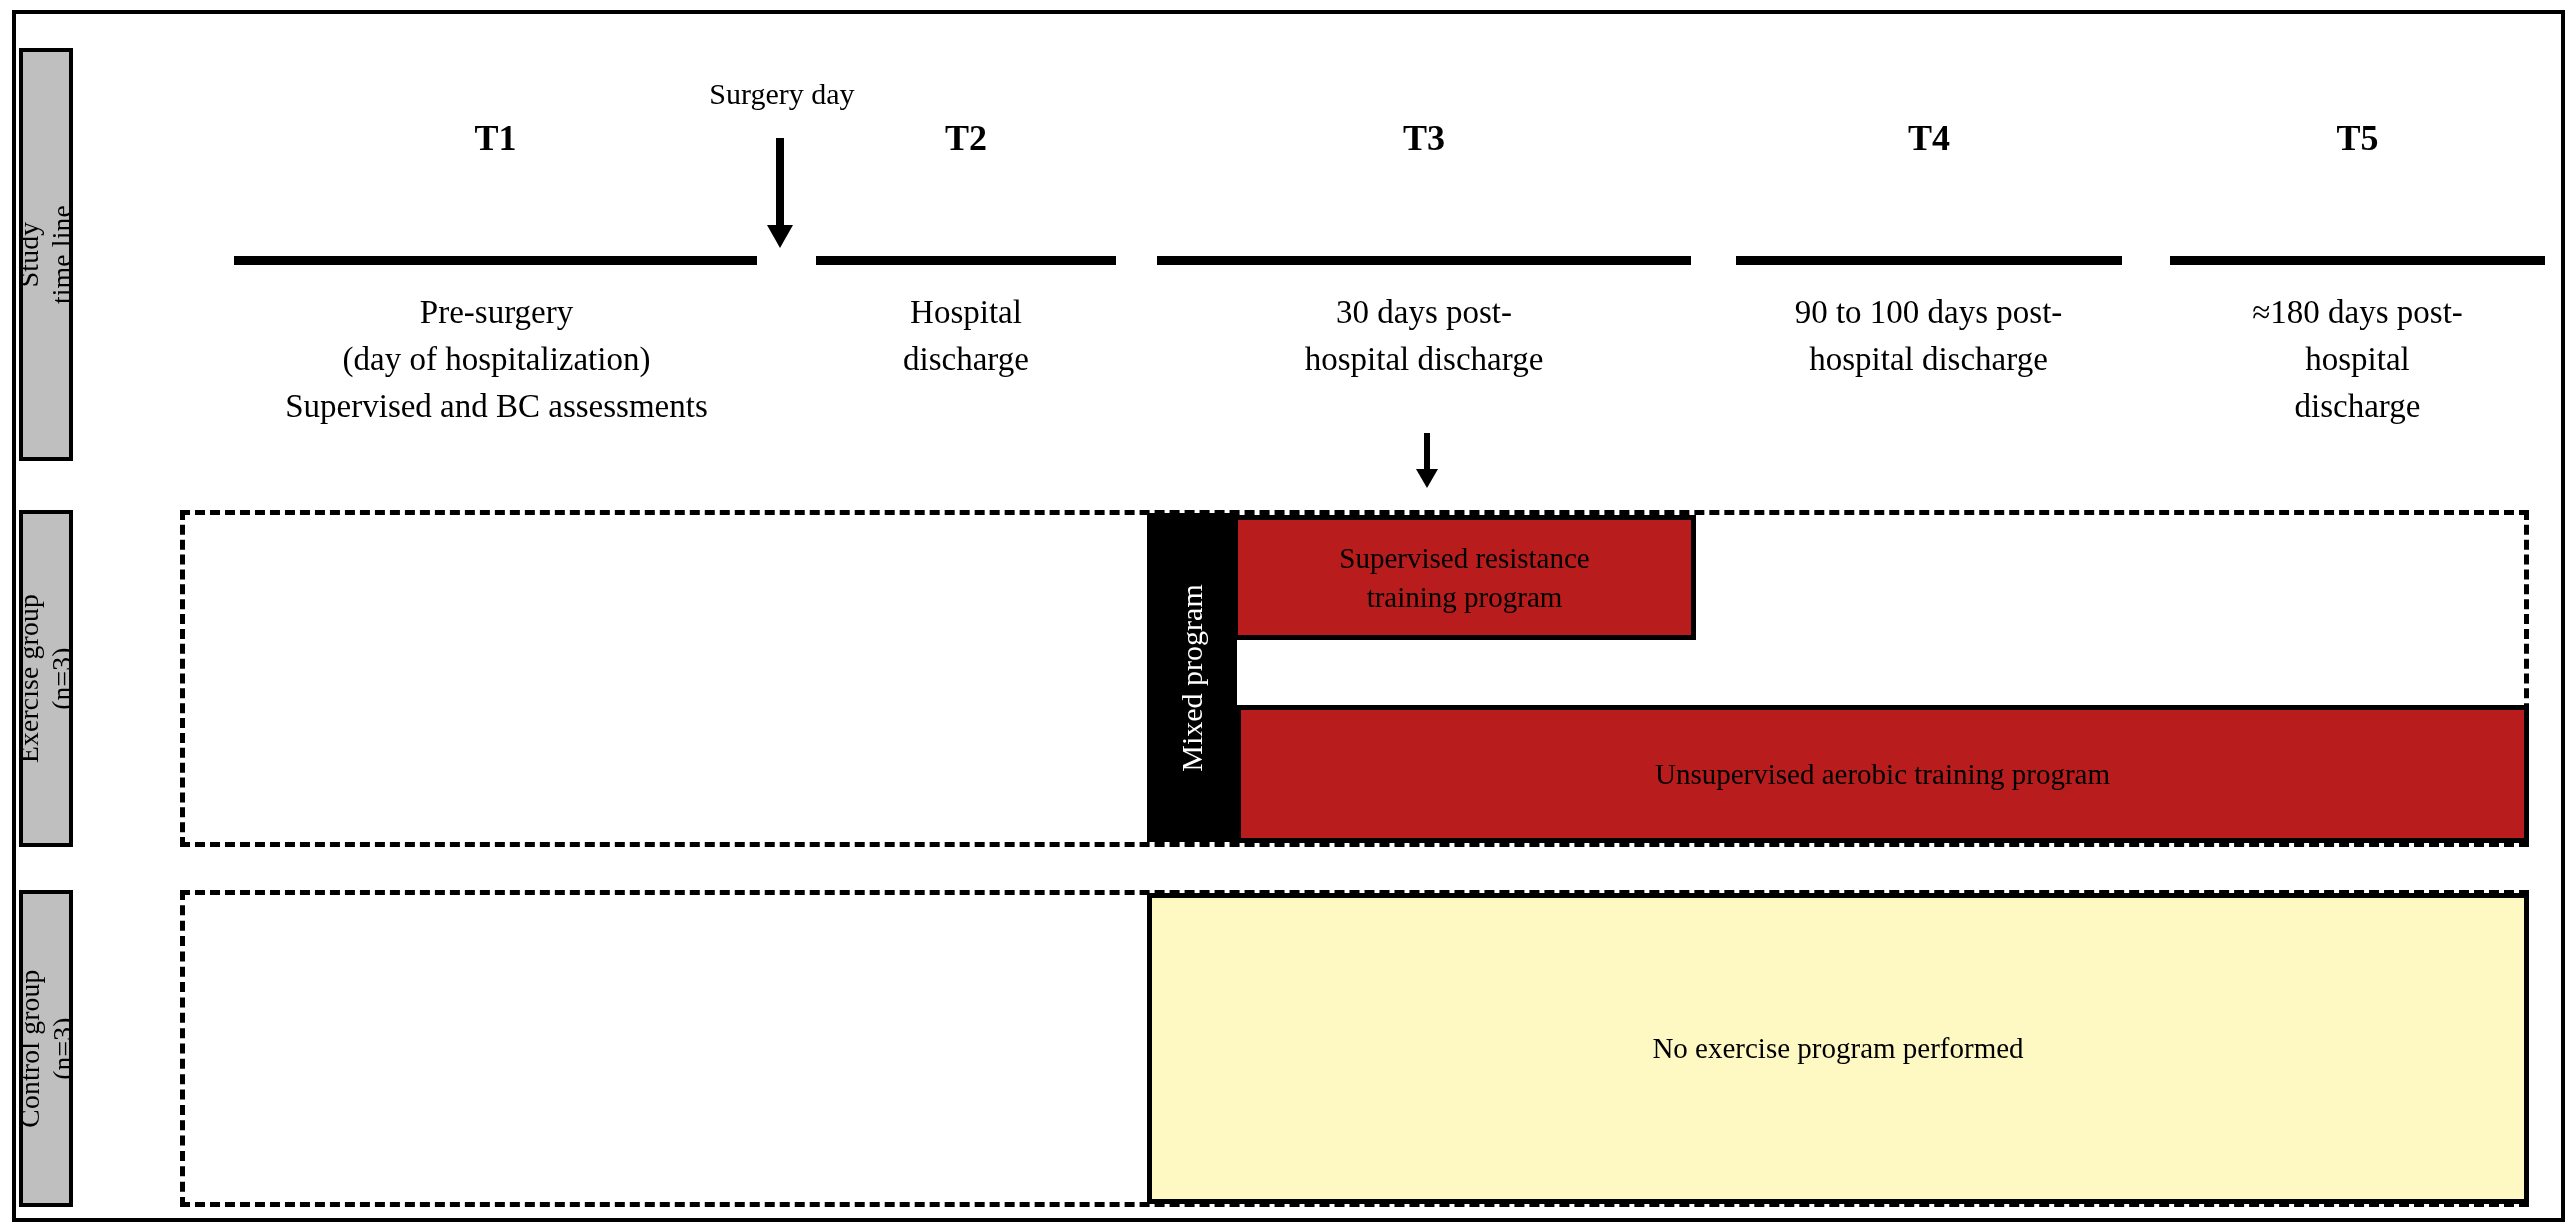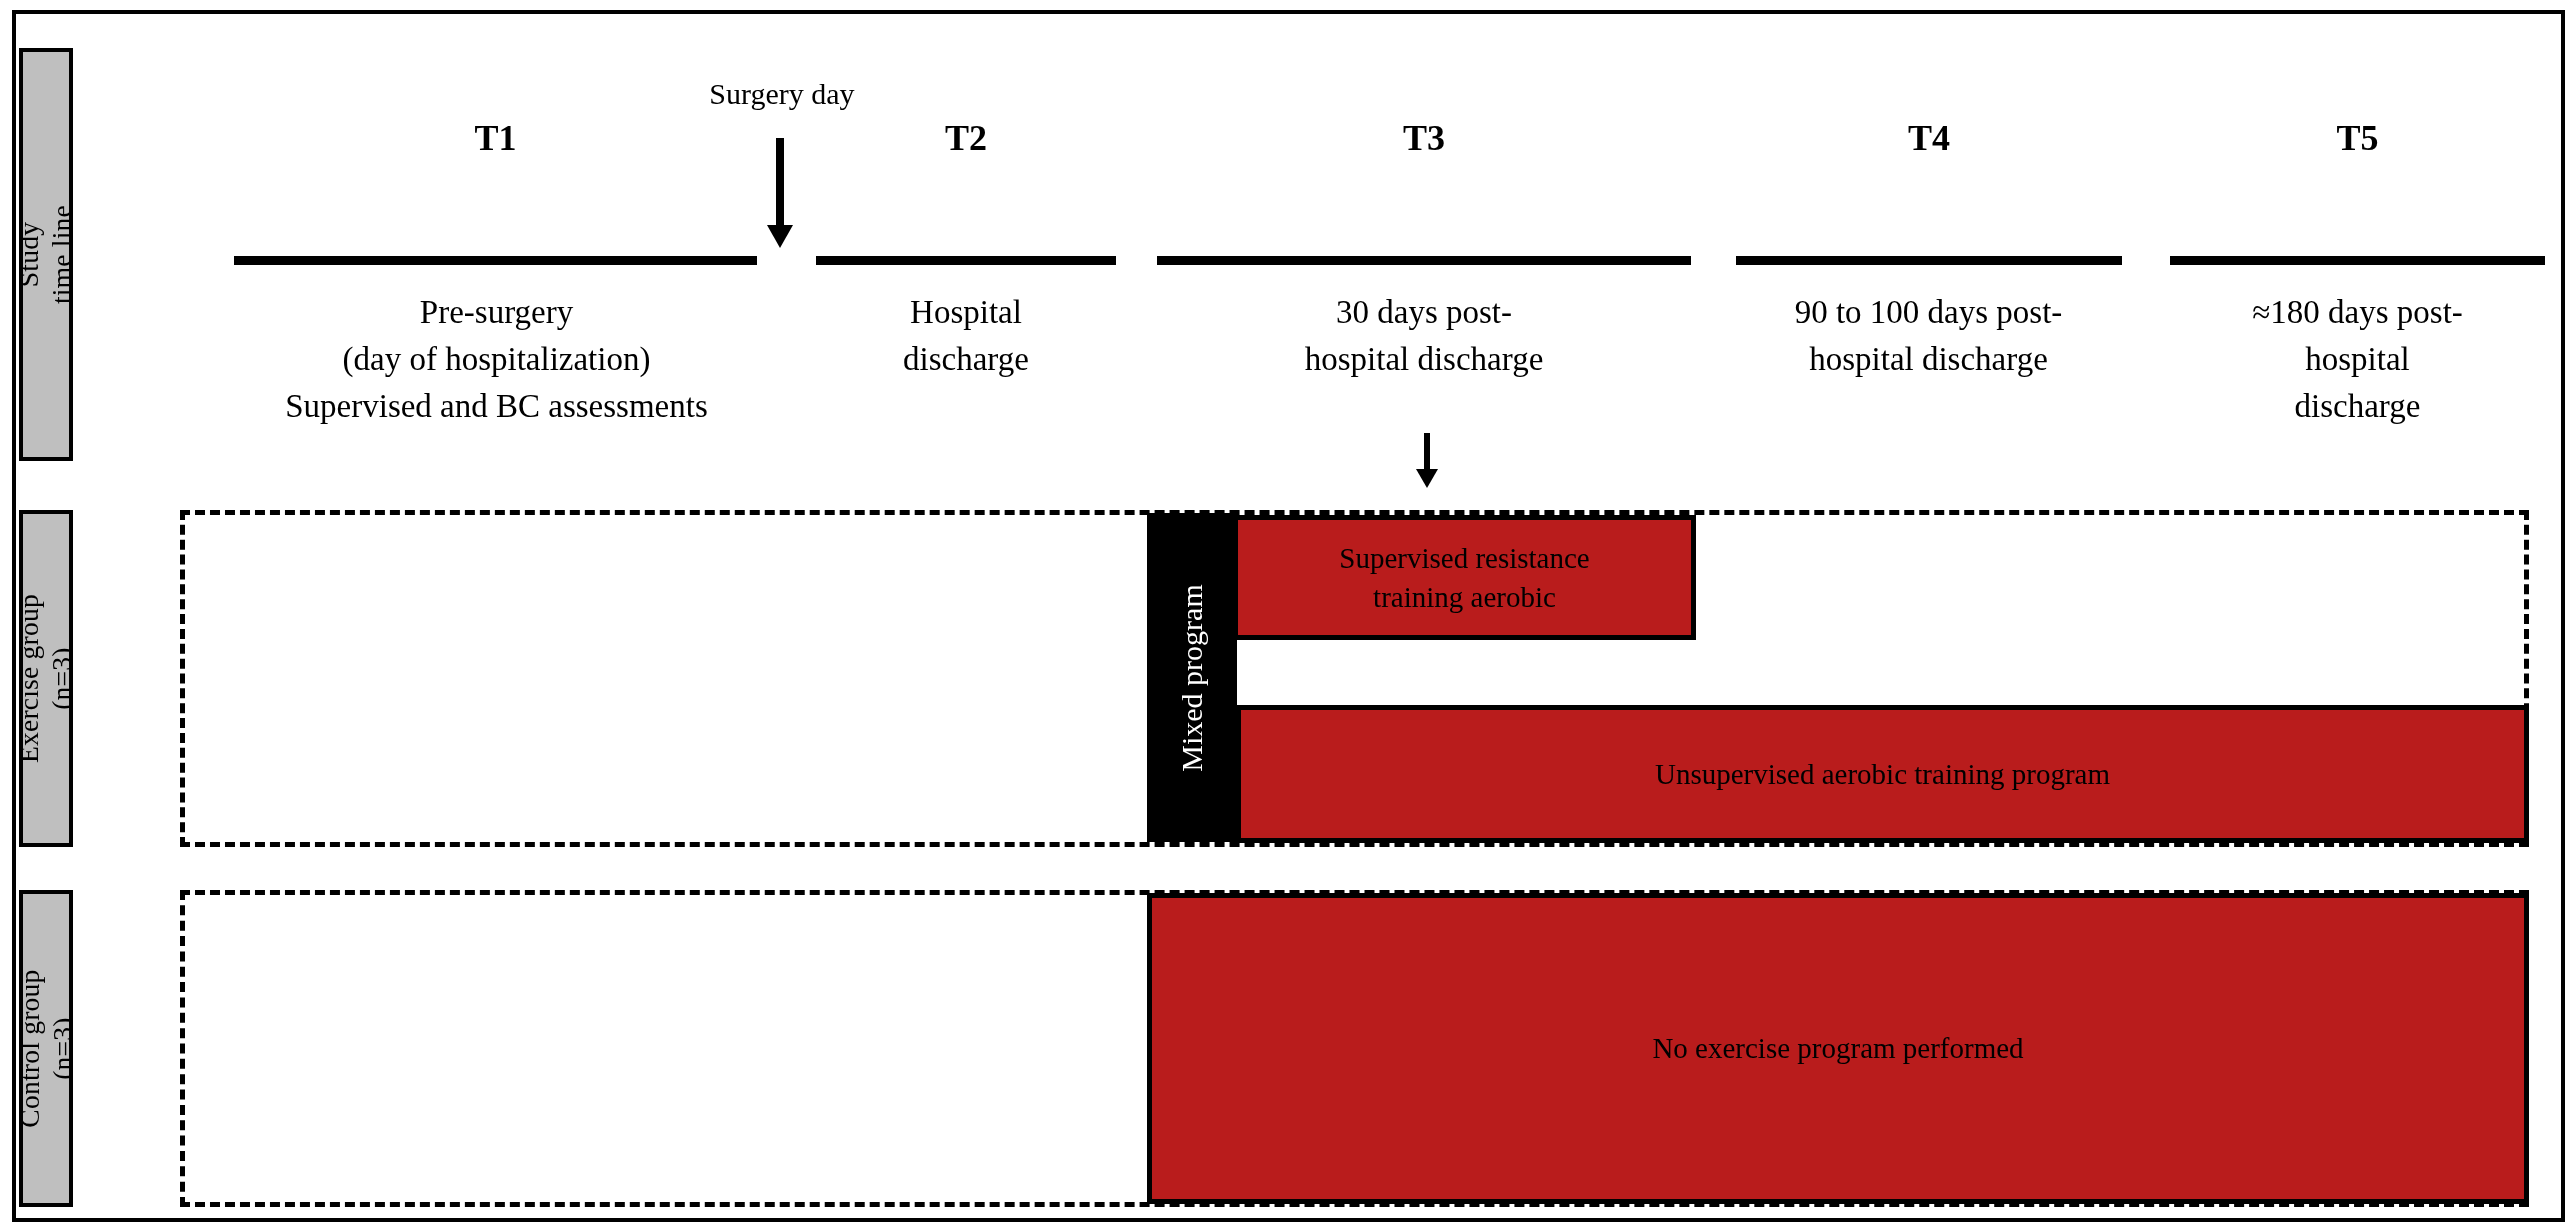--- a/index.html
+++ b/index.html
@@ -183,21 +183,21 @@
     height: 317px;
     border: 5.5px dashed #000000;
     box-sizing: border-box;
   }
   #no-exercise-box {
     position: absolute;
     left: 1147px;
     top: 893px;
     width: 1382px;
     height: 311px;
-    background: #b91c1c;
+    background: #fef9c3;
     border: 5.5px solid #000000;
     box-sizing: border-box;
     display: flex;
     align-items: center;
     justify-content: center;
     font-size: 29px;
   }
 </style>
 </head>
 <body>
@@ -276,21 +276,21 @@
 
   <div id="exercise-band"></div>
 
   <div id="mixed-program-bar">
     <div class="vtext">Mixed program</div>
   </div>
 
   <div class="program-box" id="supervised-resistance-box">
     <div class="boxtext">
       <span>Supervised resistance</span>
-      <span>training aerobic</span>
+      <span>training program</span>
     </div>
   </div>
 
   <div class="program-box" id="unsupervised-aerobic-box">
     <div class="boxtext">
       <span>Unsupervised aerobic training program</span>
     </div>
   </div>
 
   <div id="control-band"></div>

